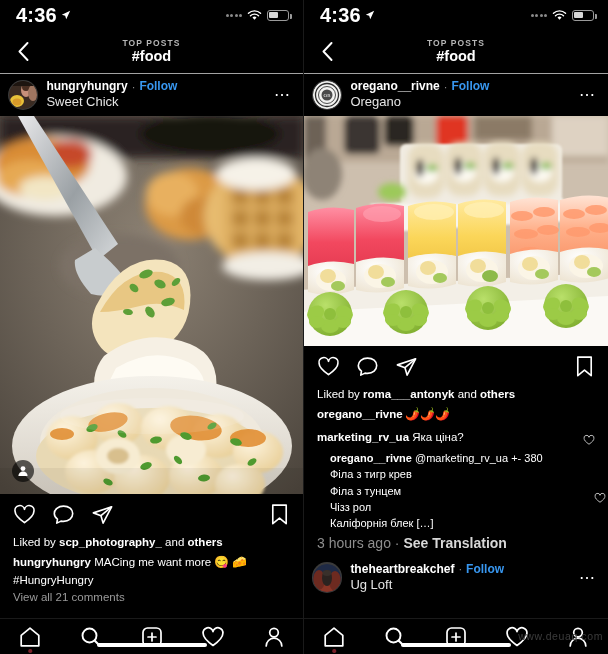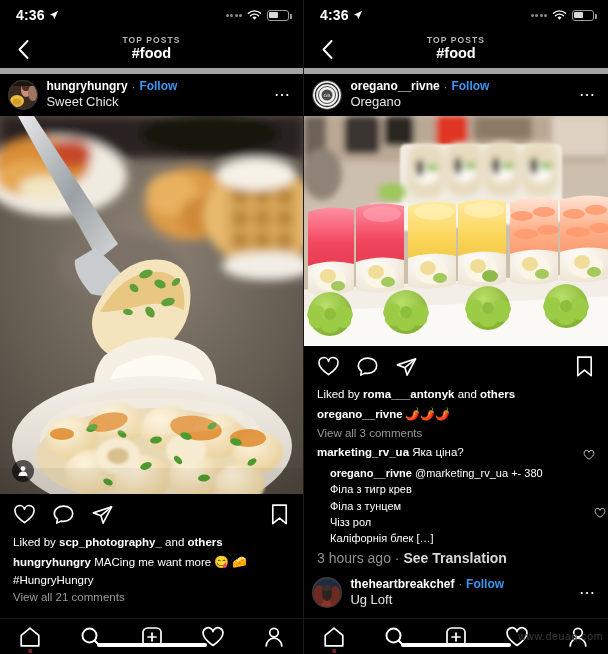--- a/index.html
+++ b/index.html
@@ -8,34 +8,34 @@
     background:#000; font-family:"Liberation Sans", sans-serif;
     -webkit-font-smoothing:antialiased;
   }
   .screen { position:relative; width:608px; height:654px; display:flex; background:#000; }
   .panel { position:relative; width:304px; height:654px; background:#000; overflow:hidden; }
   .panel.left { border-right:1px solid #1a1a1a; }
 
   
   .statusbar { height:30px; display:flex; align-items:center; justify-content:space-between;
                padding:0 14px 0 16px; color:#fff; }
-  .sb-time { font-size:14px; font-weight:bold; letter-spacing:0.2px; display:flex; align-items:center; gap:4px;}
+  .sb-time { font-size:20px; font-weight:bold; letter-spacing:0.2px; display:flex; align-items:center; gap:4px;}
   .loc-arrow { display:inline-block; width:10px; height:10px; }
   .sb-right { display:flex; align-items:center; gap:5px; }
   .dots { display:flex; gap:1.5px; align-items:center; }
   .dots i { display:block; width:3px; height:3px; border-radius:50%; background:#8a8a8a; }
   .wifi { width:15px; height:11px; }
   .batt { width:22px; height:11px; border:1.3px solid #9a9a9a; border-radius:3px; position:relative; }
   .batt::after { content:""; position:absolute; right:-3.5px; top:3px; width:2px; height:5px;
                  background:#9a9a9a; border-radius:0 1px 1px 0; }
   .batt i { position:absolute; left:1.3px; top:1.3px; bottom:1.3px; width:45%; background:#d8d8d8; border-radius:1px; }
 
   
   .navhdr { height:44px; position:relative; display:flex; align-items:center; justify-content:center;
-            border-bottom:6px solid #a3a3a3; }
+            border-bottom:1px solid #a3a3a3; }
   .back { position:absolute; left:12px; top:50%; transform:translateY(-50%);
           width:22px; height:22px; display:flex; align-items:center; justify-content:center; cursor:pointer;}
   .navtitles { text-align:center; line-height:1.05; }
   .nav-sup { font-size:8.5px; letter-spacing:1.1px; color:#b6b6b6; font-weight:bold; }
   .nav-main { font-size:14.5px; color:#fff; font-weight:bold; margin-top:1px; }
 
   
   .posthdr { height:42px; display:flex; align-items:center; padding:0 10px 0 8px; gap:8px; }
   .avatar { width:28px; height:28px; border-radius:50%; flex:0 0 auto; overflow:hidden; position:relative; }
   .av-ring { padding:1.2px; background:#3a3a3a; border-radius:50%; }
@@ -654,21 +654,20 @@
     </div>
 
     <div class="capblock">
       <div class="likedby">
         <span>Liked by </span><b>roma___antonyk</b><span> and </span><b>others</b>
       </div>
       <div class="caption">
         <span class="cu">oregano__rivne</span>
         <span class="emoji">🌶️🌶️🌶️</span>
       </div>
-      <div class="viewall">View all 3 comments</div>
 
       <div class="comment">
         <div class="ctext">
           <span class="cu">marketing_rv_ua</span><span> Яка ціна?</span>
         </div>
         <span class="chear">
           <svg width="12" height="12" viewBox="0 0 24 24">
             <path d="M12 20.5 C5 15.5 2.2 12.2 2.2 8.8 A4.9 4.9 0 0 1 12 6.6 A4.9 4.9 0 0 1 21.8 8.8 C21.8 12.2 19 15.5 12 20.5Z" fill="none" stroke="#bdbdbd" stroke-width="2" stroke-linejoin="round"></path>
           </svg>
         </span>

